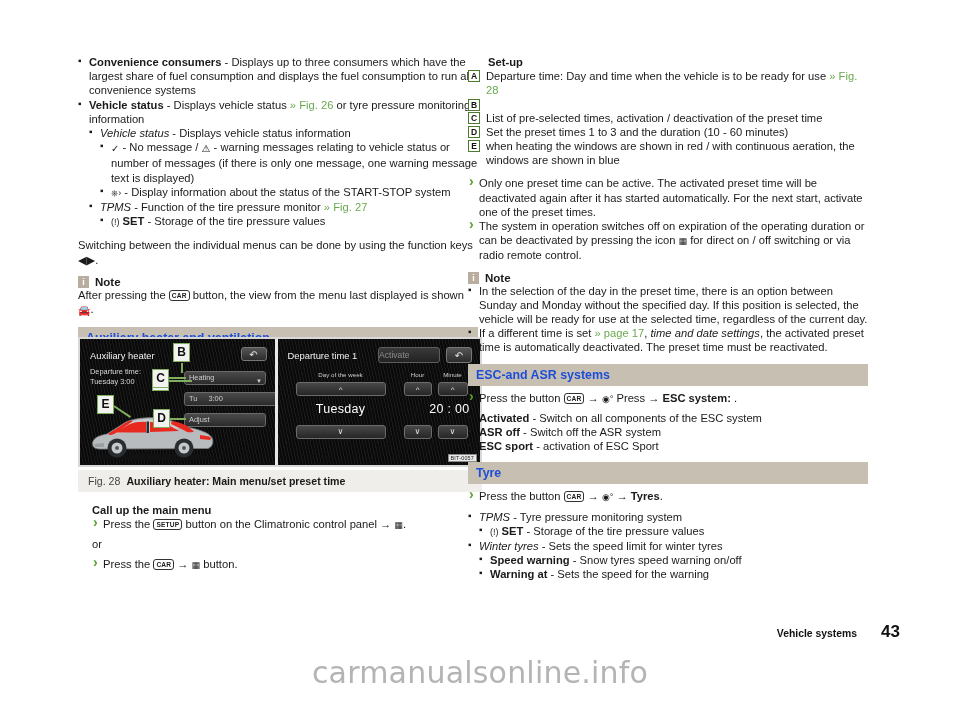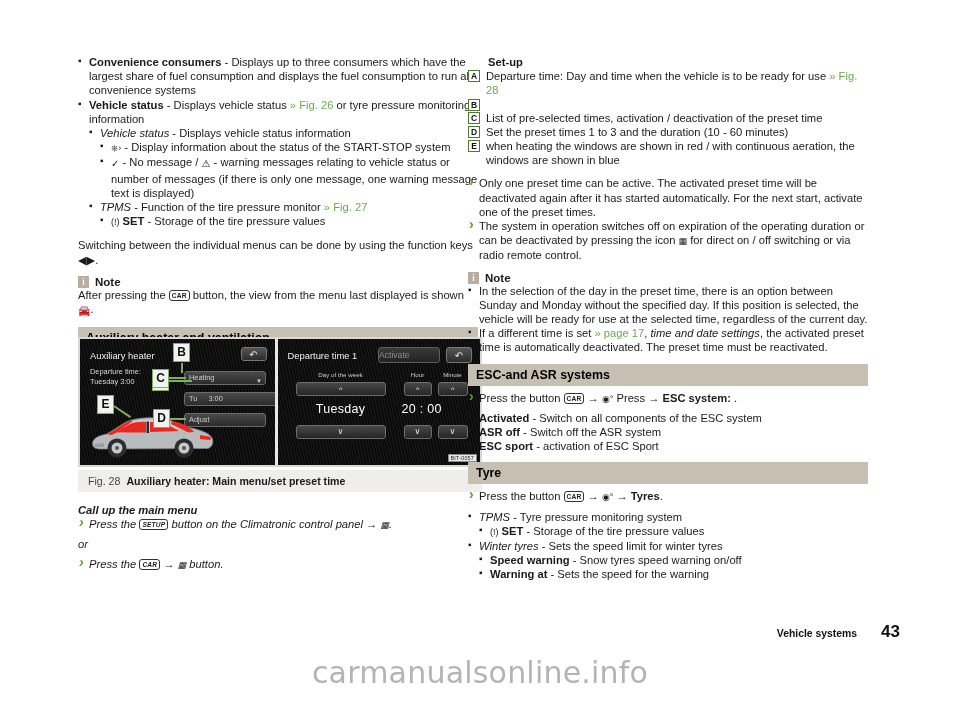--- a/index.html
+++ b/index.html
@@ -44,21 +44,21 @@
     color: #5aa02c; font-weight: bold; font-size: 14px;
   }
 
   
   .sect {
     background: #c8bfb3;
     font-weight: bold;
     font-size: 12.4px;
     padding: 4px 0 4px 8px;
     margin: 0;
-    color:#000000;
+    color:#1d4ed8;
   }
 
   
   .note-head { display: flex; align-items: center; gap: 6px; margin: 0; }
   .note-i {
     display: inline-block;
     width: 11px; height: 12px;
     background: #b9ada0;
     color: #ffffff;
     font-size: 9px; font-weight: bold;
@@ -227,25 +227,25 @@
 
     <div class="li">
       <span class="b">Vehicle status</span><span> - Displays vehicle status </span><span class="ref">» Fig. 26</span><span> or tyre pressure monitoring information</span>
     </div>
 
     <div class="li2">
       <span class="i">Vehicle status</span><span> - Displays vehicle status information</span>
     </div>
 
     <div class="li3">
+      <span class="gi">✓</span><span> - No message / </span><span class="gi">⚠</span><span> - warning messages relating to vehicle status or number of messages (if there is only one message, one warning message text is displayed)</span>
+    </div>
+
+    <div class="li3">
       <span class="gsmall">⎈›</span><span> - Display information about the status of the START-STOP system</span>
-    </div>
-
-    <div class="li3">
-      <span class="gi">✓</span><span> - No message / </span><span class="gi">⚠</span><span> - warning messages relating to vehicle status or number of messages (if there is only one message, one warning message text is displayed)</span>
     </div>
 
     <div class="li2">
       <span class="i">TPMS</span><span> - Function of the tire pressure monitor </span><span class="ref">» Fig. 27</span>
     </div>
 
     <div class="li3">
       <span class="gsmall">(!)</span>
       <span class="b">SET</span><span> - Storage of the tire pressure values</span>
     </div>
@@ -342,36 +342,36 @@
 
         <div class="lbl" style="left:18px; top:32px; width:90px;">Day of the week</div>
         <div class="lbl" style="left:126px; top:32px; width:28px;">Hour</div>
         <div class="lbl" style="left:160px; top:32px; width:30px;">Minute</div>
 
         <div class="arrbtn" style="left:18px; top:43px; width:90px; height:14px; line-height:13px;">^</div>
         <div class="arrbtn" style="left:126px; top:43px; width:28px; height:14px; line-height:13px;">^</div>
         <div class="arrbtn" style="left:160px; top:43px; width:30px; height:14px; line-height:13px;">^</div>
 
         <div class="bigval" style="left:18px; top:63px; width:90px; text-align:center;">Tuesday</div>
-        <div class="bigval" style="left:124px; top:63px; width:68px; text-align:left;">20 : 00</div>
+        <div class="bigval" style="left:124px; top:63px; width:68px; text-align:right;">20 : 00</div>
 
         <div class="arrbtn" style="left:18px; top:86px; width:90px; height:14px; line-height:12px;">∨</div>
         <div class="arrbtn" style="left:126px; top:86px; width:28px; height:14px; line-height:12px;">∨</div>
         <div class="arrbtn" style="left:160px; top:86px; width:30px; height:14px; line-height:12px;">∨</div>
 
         <div class="bitcode">BIT-0057</div>
       </div>
     </div>
 
     <div class="fig-cap">
       <span class="fno">Fig. 28</span><span class="ftxt">Auxiliary heater: Main menu/set preset time</span>
     </div>
   </div>
 
-  <div style="position:absolute; left:78px; top:503px; width:400px;font-style:italic;">
+  <div style="position:absolute; left:92px; top:503px; width:400px;">
     <div class="p b">Call up the main menu</div>
     <div class="act">
       <span>Press the </span><span class="key">SETUP</span><span> button on the Climatronic control panel → </span><span class="gsmall">▦</span><span>.</span>
     </div>
     <div class="sp-s"></div>
     <div class="p">or</div>
     <div class="sp-s"></div>
     <div class="act">
       <span>Press the </span><span class="key">CAR</span><span> → </span><span class="gsmall">▦</span><span> button.</span>
     </div>

